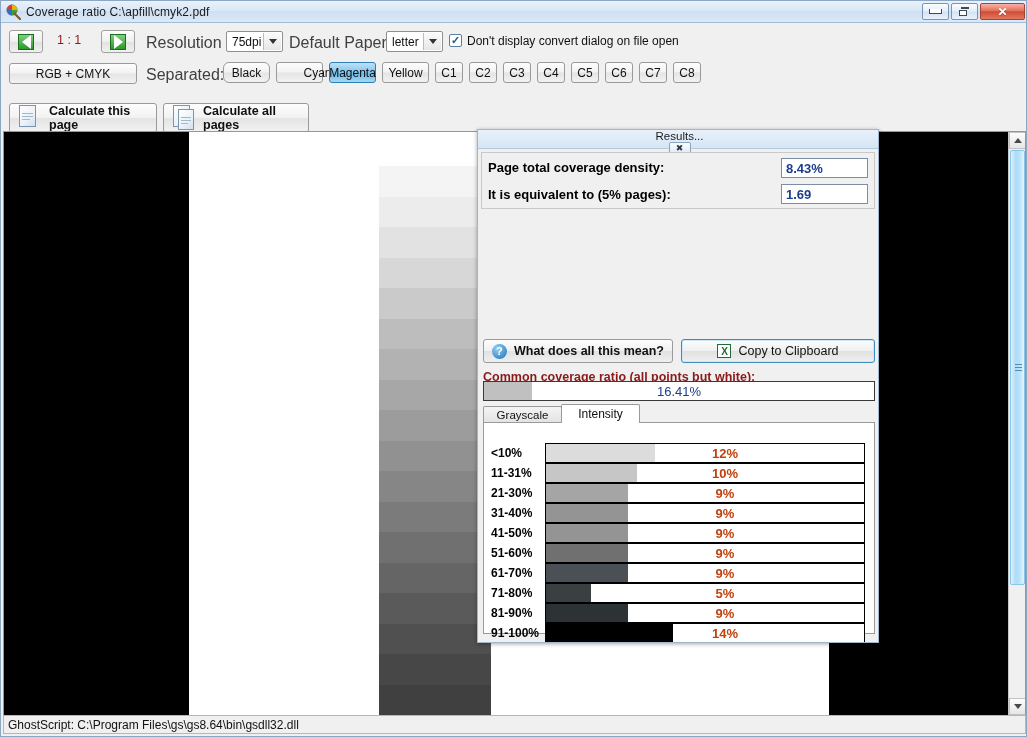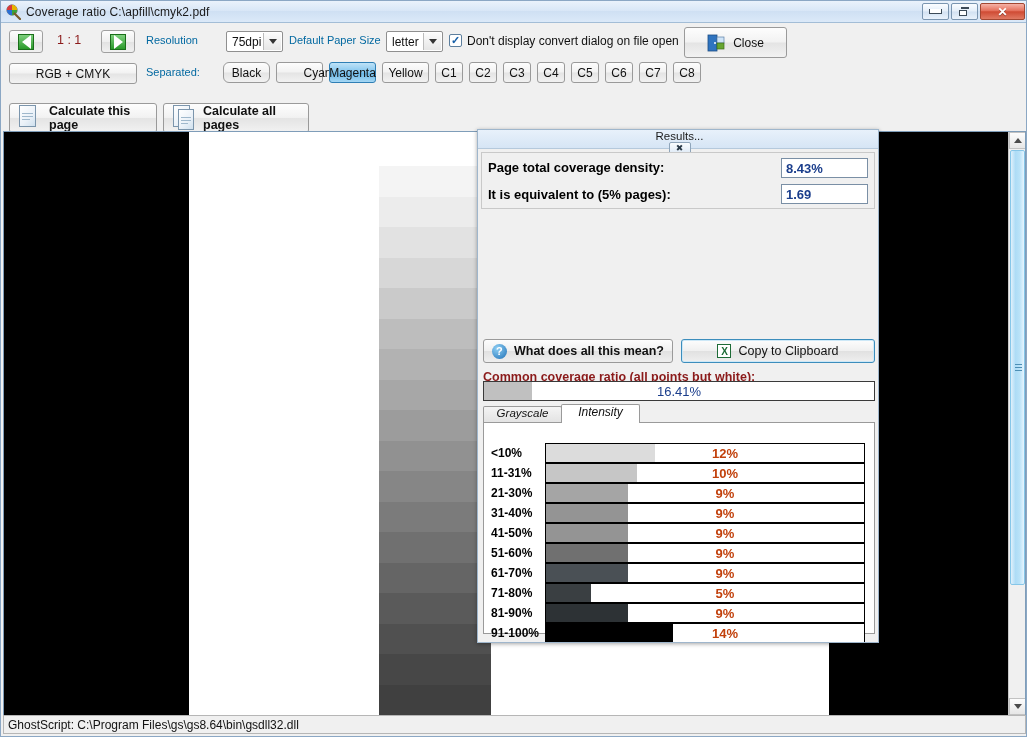--- a/index.html
+++ b/index.html
@@ -60,21 +60,21 @@
     content: ""; position: absolute; left: 0; top: 3px; width: 8px; height: 6px;
     border: 1px solid #3c4a57; background: #fff; box-sizing: border-box;
   }
 
   
   #toolbar {
     position: absolute; left: 0; top: 22px; width: 1027px; height: 106px;
     background: #f0f0f0;
     box-sizing: border-box;
   }
-  .lbl-red { color: #0369a1; font-size: 11px; }
+  .lbl-red { color: #404040; font-size: 16px; }
   .btn {
     background: linear-gradient(to bottom, #fdfdfd 0%, #f2f2f2 48%, #e4e4e4 52%, #f2f2f2 100%);
     border: 1px solid #9a9a9a;
     border-radius: 3px;
     box-sizing: border-box;
     display: flex; align-items: center; justify-content: center;
     font-size: 12px; color: #111;
     cursor: default;
   }
   .btn.pressed {
@@ -244,24 +244,23 @@
   #ccr-text {
     position: absolute; left: 0; right: 0; top: 0; bottom: 0;
     display: flex; align-items: center; justify-content: center;
     font-size: 13px; font-weight: normal; color: #1b3e8c;
   }
   #tabs { position: absolute; left: 5px; top: 274px; width: 392px; height: 19px; }
   .tab {
     position: absolute; top: 2px; height: 17px;
     border: 1px solid #9a9a9a; border-bottom: none;
     background: linear-gradient(to bottom, #f4f4f4, #e2e2e2);
-    display: flex; justify-content: center;
+    display: flex; align-items: center; justify-content: center;
     font-size: 11.5px; color: #111; box-sizing: border-box;
     border-radius: 2px 2px 0 0;
-    font-style: italic;
   }
   .tab.active {
     top: 0; height: 19px; background: #fff; border-color: #9a9a9a; z-index: 3;
     font-size: 12px;
   }
   #tab-panel {
     position: absolute; left: 5px; top: 292px; width: 392px; height: 212px;
     border: 1px solid #9a9a9a; background: #fff; box-sizing: border-box;
   }
   #hist { position: absolute; left: 3px; top: 9px; width: 384px; margin-top: 11px; }
@@ -338,31 +337,20 @@
       <span>letter</span>
       <span class="arrowbox">
           <i class="caret"></i>
         </span>
     </div>
     <div style="position:absolute;left:448px;top:11px;" class="chk">
       <span class="tick">✓</span>
     </div>
     <div style="position:absolute;left:466px;top:11px;font-size:12px;color:#111;">Don't display convert dialog on file open</div>
 
-    <div class="btn" style="position:absolute;left:683px;top:4px;width:103px;height:31px;gap:8px;justify-content:center;">
-      <span style="width:18px;height:18px;position:relative;display:inline-block;">
-        <svg width="18" height="18" viewBox="0 0 18 18">
-          <rect x="1" y="1" width="9" height="16" fill="#2f74c0" stroke="#1d4e84" stroke-width="0.8"></rect>
-          <circle cx="8" cy="9" r="1" fill="#ffffff"></circle>
-          <rect x="10" y="3" width="7" height="6" fill="#cfe4f7" stroke="#5b7fa5" stroke-width="0.7"></rect>
-          <rect x="10" y="9" width="7" height="6" fill="#67a531" stroke="#3e6d1c" stroke-width="0.7"></rect>
-        </svg>
-      </span>
-      <span>Close</span>
-    </div>
 
     <div class="btn" style="position:absolute;left:8px;top:40px;width:128px;height:21px;">
       <span>RGB + CMYK</span>
     </div>
     <div class="lbl-red" style="position:absolute;left:145px;top:43px;">Separated:</div>
     <div id="separations" style="position:absolute;left:222px;top:39px;display:flex;gap:6px;">
         <div class="btn" style="width: 47px; height: 21px; border-radius: 6px;">
           <span>Black</span>
         </div>
         <div class="btn" style="width: 47px; height: 21px; padding-left: 36px;">

